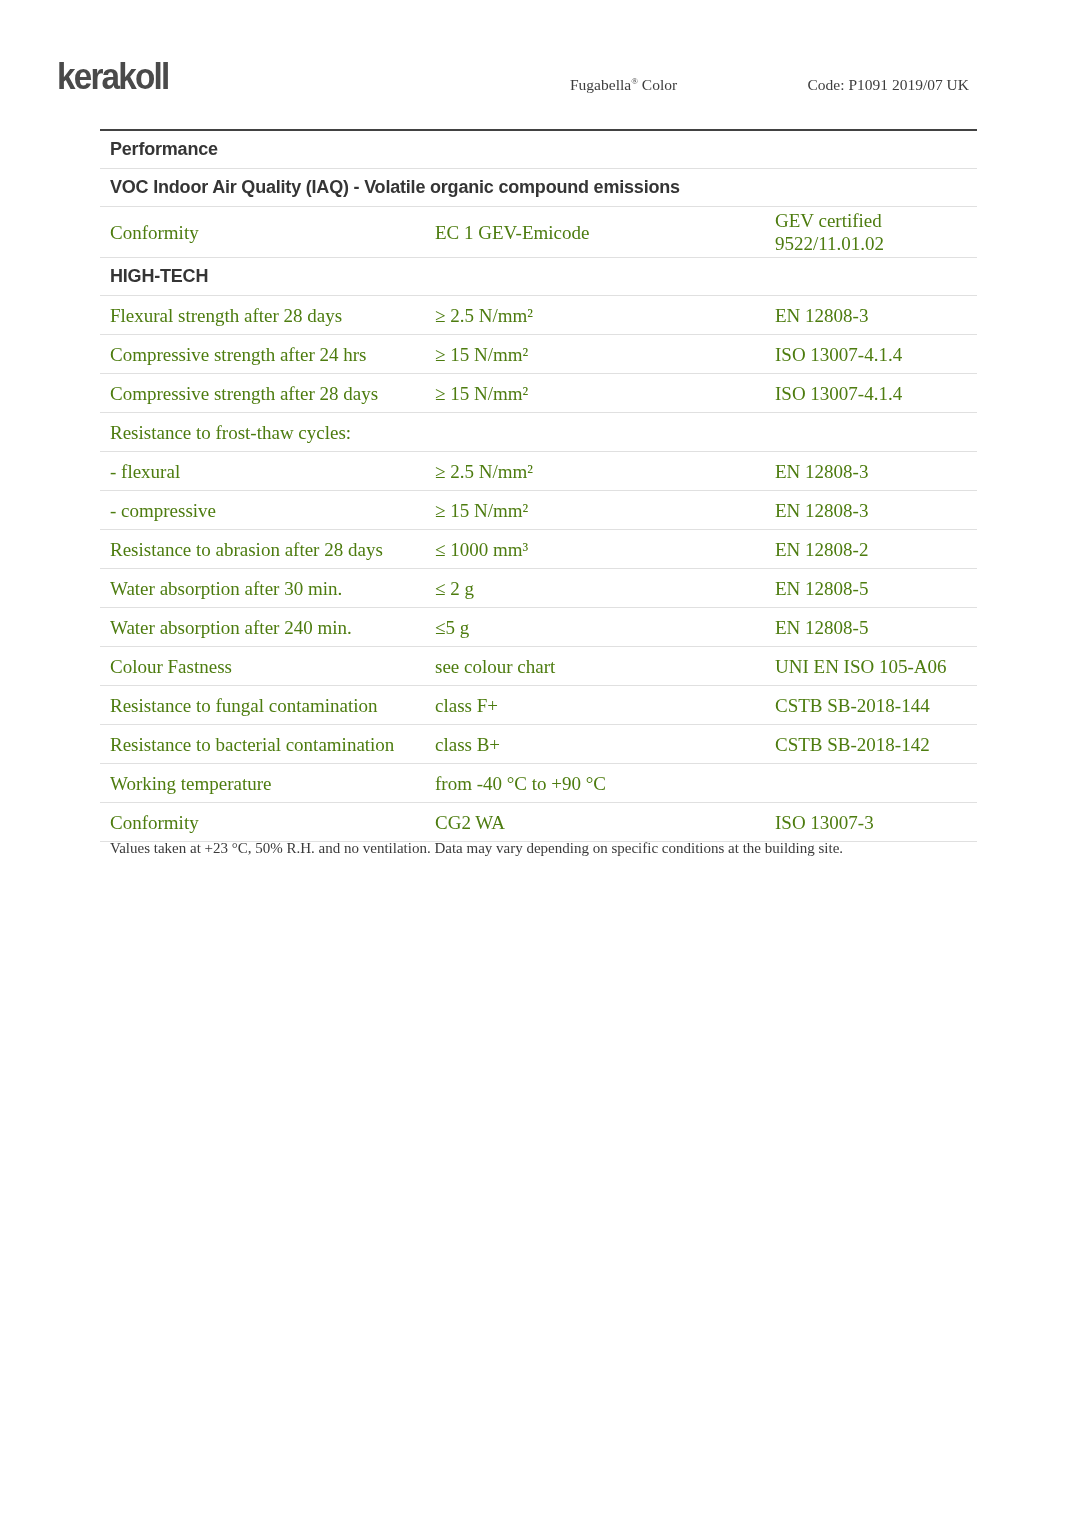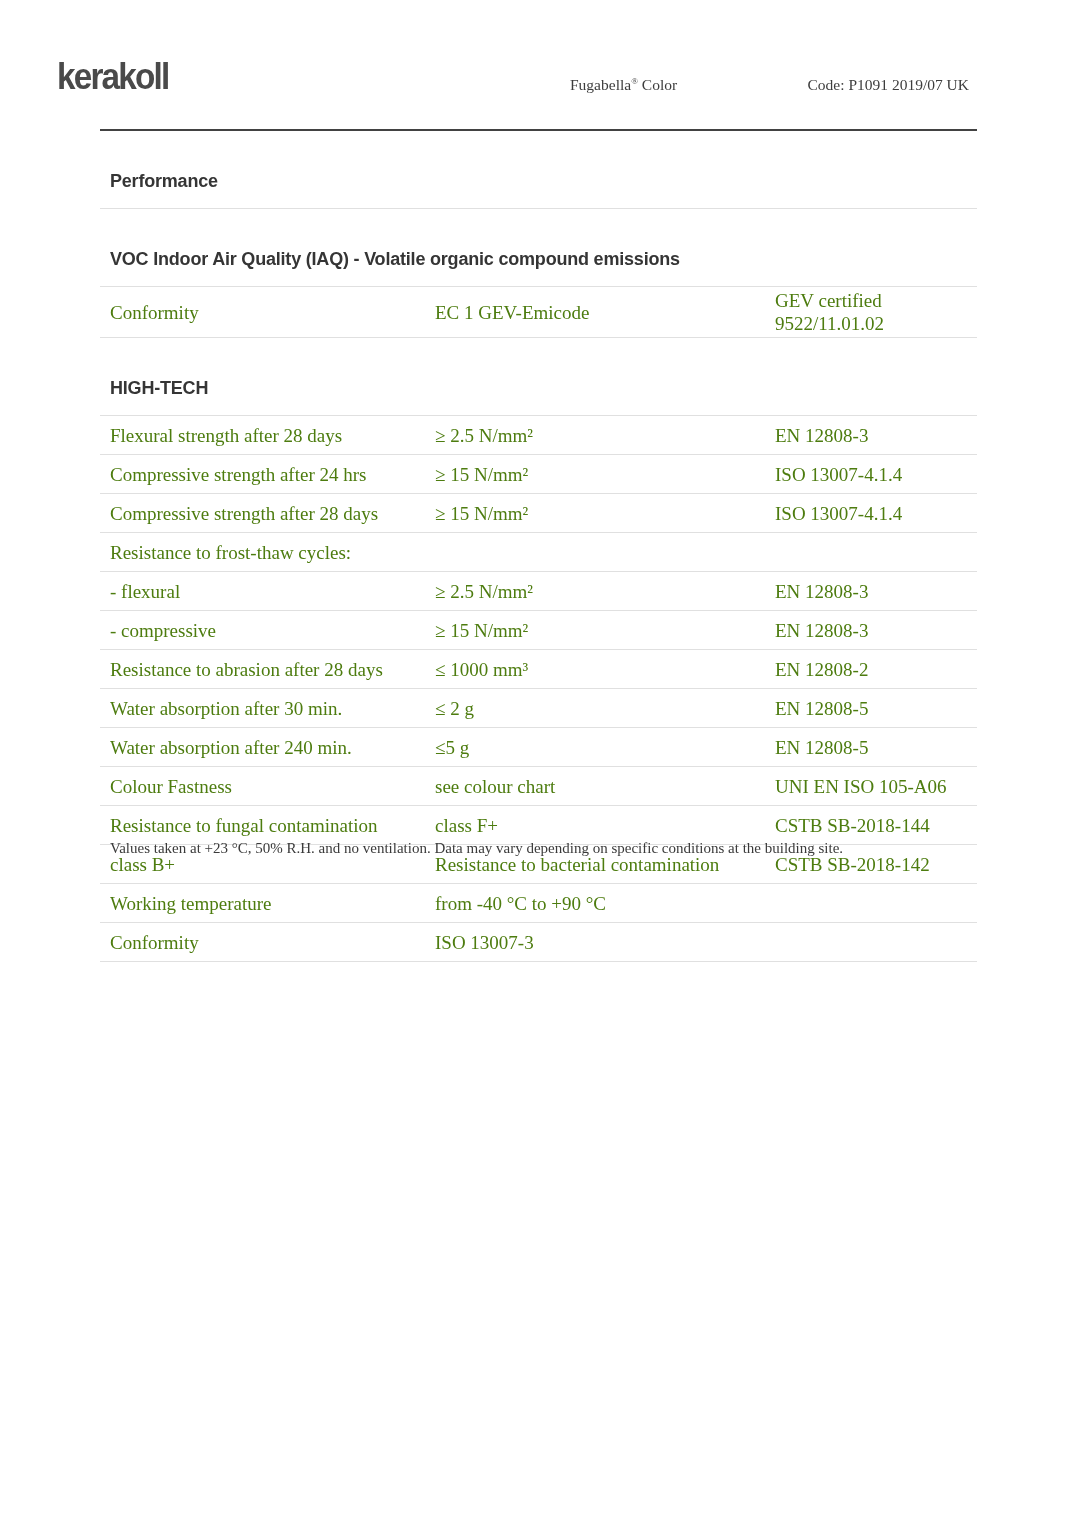--- a/index.html
+++ b/index.html
@@ -51,30 +51,29 @@
   
   .table-wrap {
     position: absolute;
     left: 100px;
     top: 129px;
     width: 877px;
     border-top: 2px solid #424242;
   }
   .section-row {
     display: flex;
-    align-items: flex-start;
+    align-items: center;
     min-height: 37px;
     padding-left: 10px;
     border-bottom: 1px solid #e0e0e0;
     font-family: "Liberation Sans", sans-serif;
     font-weight: bold;
     font-size: 18px;
     letter-spacing: -0.2px;
     color: #353535;
-    margin-top: 40px;
   }
   .data-row {
     display: grid;
     grid-template-columns: 325px 340px 1fr;
     align-items: center;
     min-height: 38px;
     padding-left: 10px;
     border-bottom: 1px solid #e0e0e0;
     font-size: 19px;
     color: #4d7c0f;
@@ -184,33 +183,34 @@
       <div class="cell">UNI EN ISO 105-A06</div>
     </div>
 
     <div class="data-row">
       <div class="cell">Resistance to fungal contamination</div>
       <div class="cell">class F+</div>
       <div class="cell">CSTB SB-2018-144</div>
     </div>
 
     <div class="data-row">
+      <div class="cell">Resistance to bacterial contamination</div>
       <div class="cell">class B+</div>
-      <div class="cell">Resistance to bacterial contamination</div>
       <div class="cell">CSTB SB-2018-142</div>
     </div>
 
     <div class="data-row">
       <div class="cell">Working temperature</div>
       <div class="cell">from -40 °C to +90 °C</div>
       <div class="cell"></div>
     </div>
 
     <div class="data-row">
       <div class="cell">Conformity</div>
+      <div class="cell">CG2 WA</div>
       <div class="cell">ISO 13007-3</div>
     </div>
 
   </div>
 
   <div class="footnote">Values taken at +23 °C, 50% R.H. and no ventilation. Data may vary depending on specific conditions at the building site.</div>
 
 </div>
 
 </body></html>

